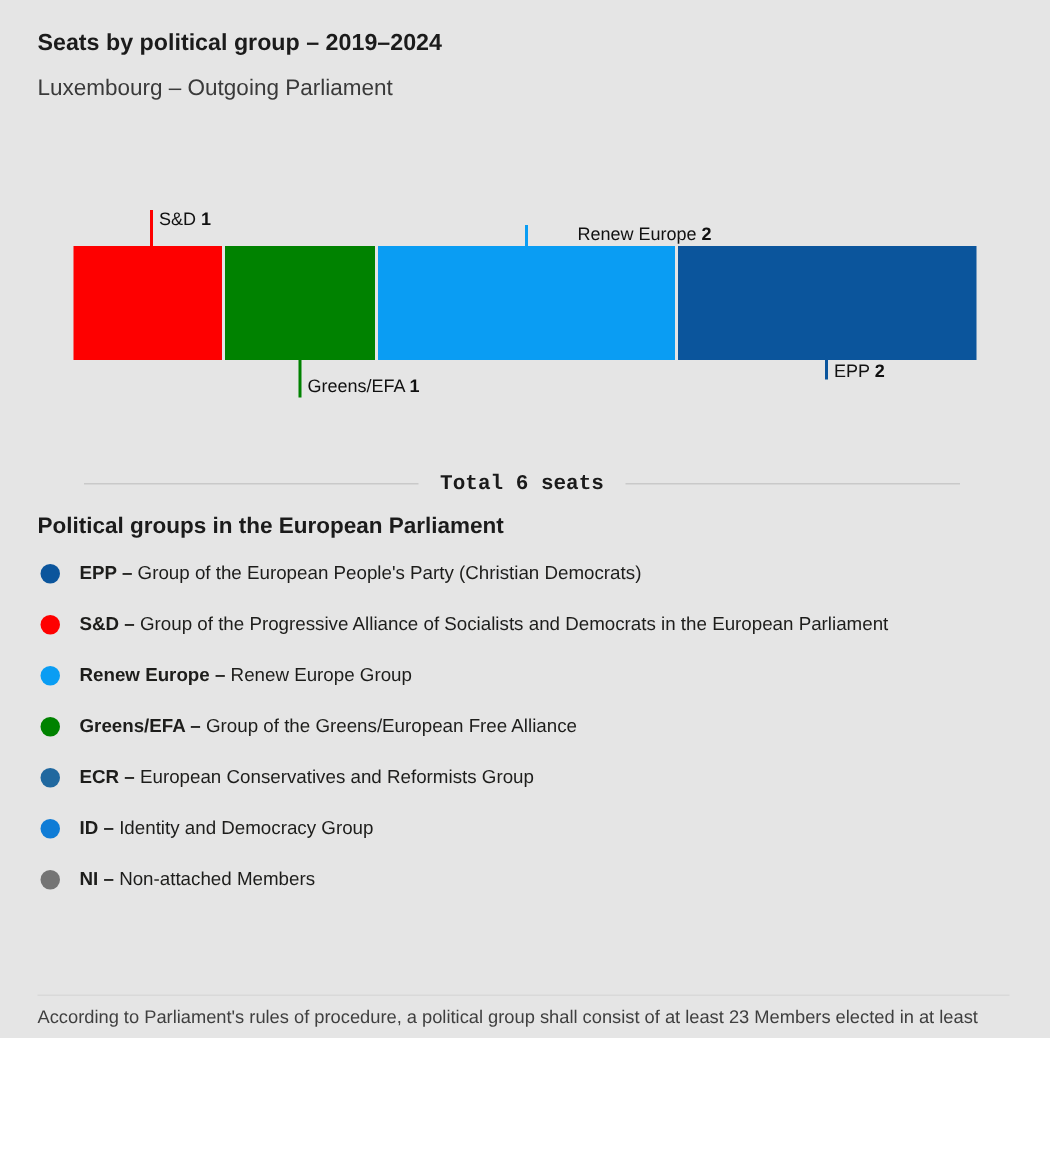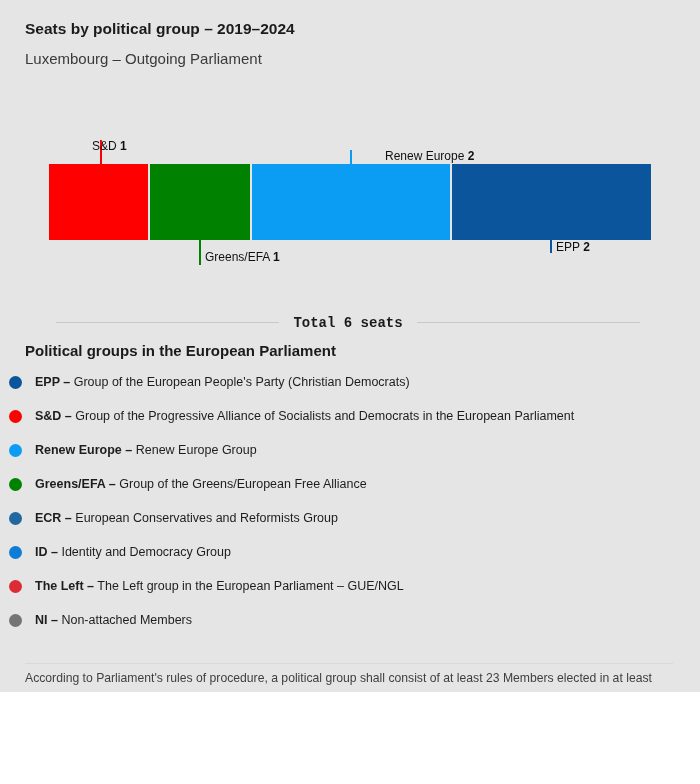--- a/index.html
+++ b/index.html
@@ -20,21 +20,21 @@
   .callout-label{font-size:12px;color:#111;white-space:nowrap;}
   .callout-label b{font-weight:700;}
 
   
   .total-divider{left:56px;top:314px;width:584px;height:17px;display:flex;align-items:center;}
   .dline{flex:1;height:0;border-top:1px solid #c9c9c9;}
   .total-text{margin:0 14px;font-family:Liberation Mono, monospace;font-weight:700;font-size:14px;color:#1a1a1a;white-space:nowrap;}
 
   
   .legend-heading{left:25px;top:342px;font-size:15px;font-weight:700;color:#1b1b1b;}
-  .legend{left:9px;top:365px;width:660px;}
+  .legend{left:27px;top:365px;width:660px;}
   .lrow{height:34px;display:flex;align-items:center;}
   .dot{width:13px;height:13px;border-radius:50%;flex:0 0 13px;margin-right:13px;}
   .ltext{font-size:12.5px;color:#1d1d1b;white-space:nowrap;}
   .ltext b{font-weight:700;}
 
   
   .rule{left:25px;width:648px;height:0;border-top:1px solid #d9d9d9;}
   .footnote{left:25px;top:669px;width:652px;font-size:12.2px;line-height:19px;color:#3f3f3f;}
   .source{left:25px;top:751px;font-size:13.5px;color:#1d1d1b;}
   .source b{font-weight:700;}
@@ -48,21 +48,21 @@
 </style>
 </head>
 <body>
 
 <div id="page">
 
   <div class="abs title">Seats by political group – 2019–2024</div>
   <div class="abs subtitle">Luxembourg – Outgoing Parliament</div>
 
   <div class="abs tick" style="left: 100px; top: 140px; height: 24px; background: rgb(254, 0, 0);"></div>
-  <div class="abs callout-label" style="left:92px;top:139px;">
+  <div class="abs callout-label" style="left:106px;top:139px;">
     <span>S&amp;D</span>
     <b>1</b>
   </div>
 
   <div class="abs tick" style="left: 350px; top: 150px; height: 14px; background: rgb(10, 157, 243);"></div>
   <div class="abs callout-label" style="left:356px;top:149px;margin-left:29px;">
     <span>Renew Europe</span>
     <b>2</b>
   </div>
 
@@ -112,24 +112,20 @@
     </div>
     <div class="lrow">
       <span class="dot" style="background: rgb(32, 104, 159);"></span>
       <span class="ltext"><b>ECR –</b> <span>European Conservatives and Reformists Group</span></span>
     </div>
     <div class="lrow">
       <span class="dot" style="background: rgb(15, 124, 214);"></span>
       <span class="ltext"><b>ID –</b> <span>Identity and Democracy Group</span></span>
     </div>
     <div class="lrow">
-      <span class="dot" style="background: rgb(221, 43, 54);"></span>
-      <span class="ltext"><b>The Left –</b> <span>The Left group in the European Parliament – GUE/NGL</span></span>
-    </div>
-    <div class="lrow">
       <span class="dot" style="background: rgb(116, 116, 116);"></span>
       <span class="ltext"><b>NI –</b> <span>Non-attached Members</span></span>
     </div>
   </div>
 
   <div class="abs rule" style="top:663px;"></div>
   <div class="abs footnote">According to Parliament's rules of procedure, a political group shall consist of at least 23 Members elected in at least seven Member States.</div>
   <div class="abs rule" style="top:718px;"></div>
 
 

